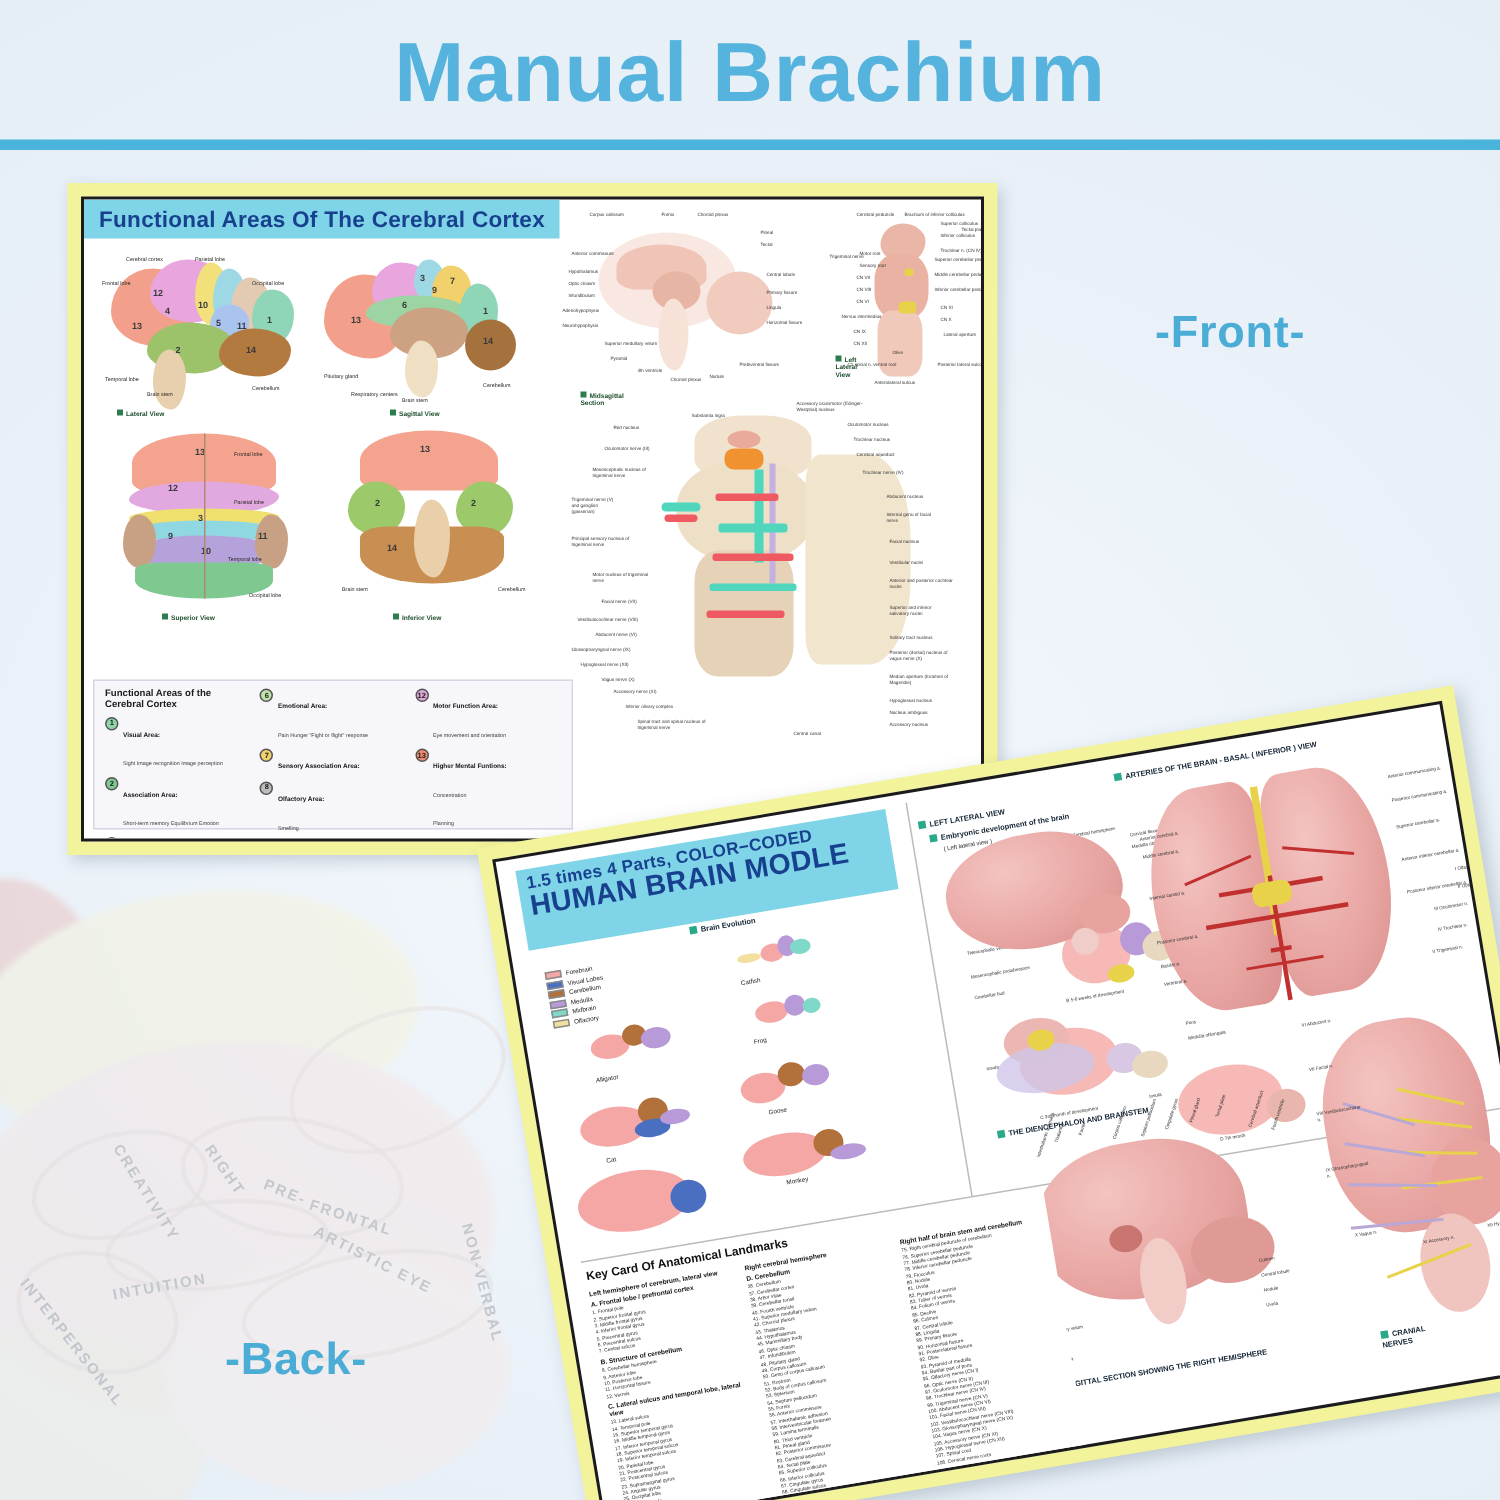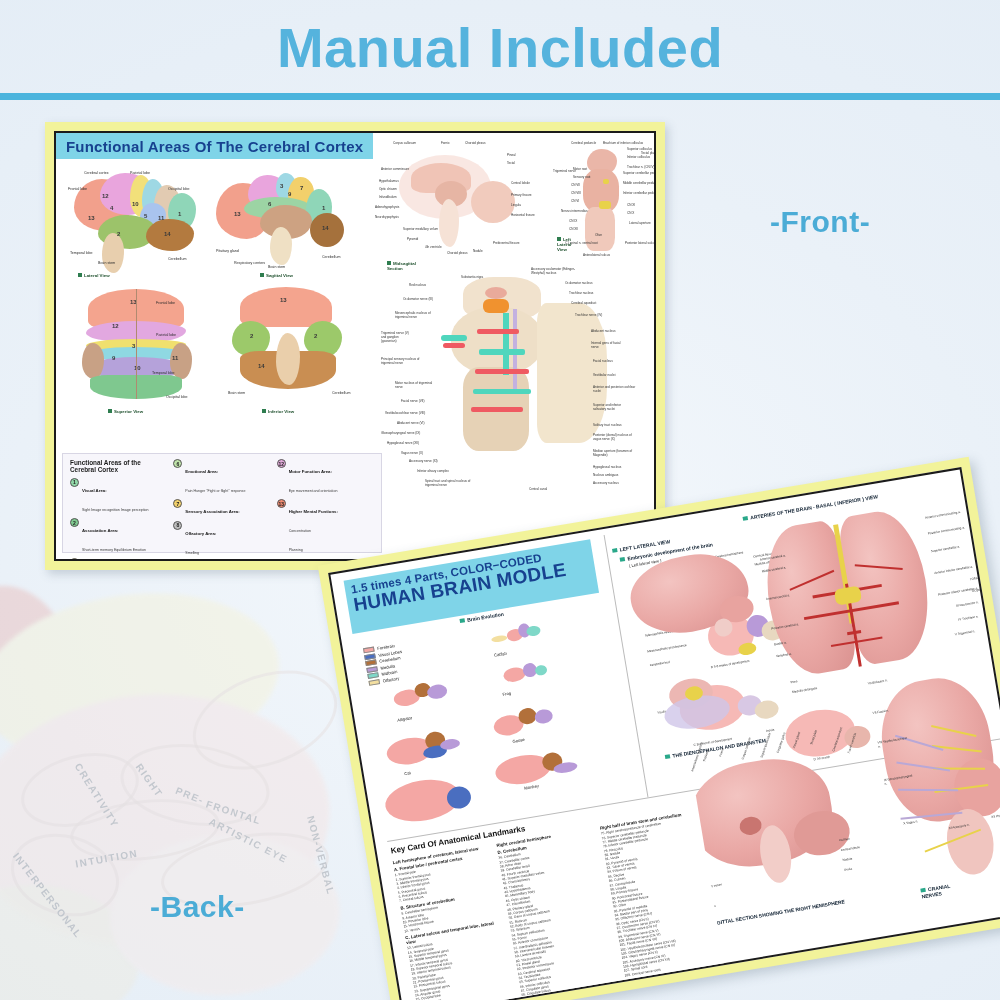--- a/index.html
+++ b/index.html
@@ -146,21 +146,21 @@
   }
   #caption-front{ left:770px; top:205px; }
   #caption-back{ left:150px; top:890px; }
 
   .cb-blob{ position:absolute; border-radius:50%; }
 </style>
 </head>
 <body>
 
 <div class="header-band">
-  <div class="header-title">Manual Included</div>
+  <div class="header-title">Manual Brachium</div>
 </div>
 <div class="header-rule"></div>
 
 <div class="photo">
   <div class="lobe l2"></div>
   <div class="lobe l1"></div>
   <div class="lobe l3"></div>
   <div class="lobe l4"></div>
   <div class="lobe l5"></div>
   <div class="gyrus" style="left:60px;top:170px;width:120px;height:70px;transform:rotate(-14deg)"></div>

